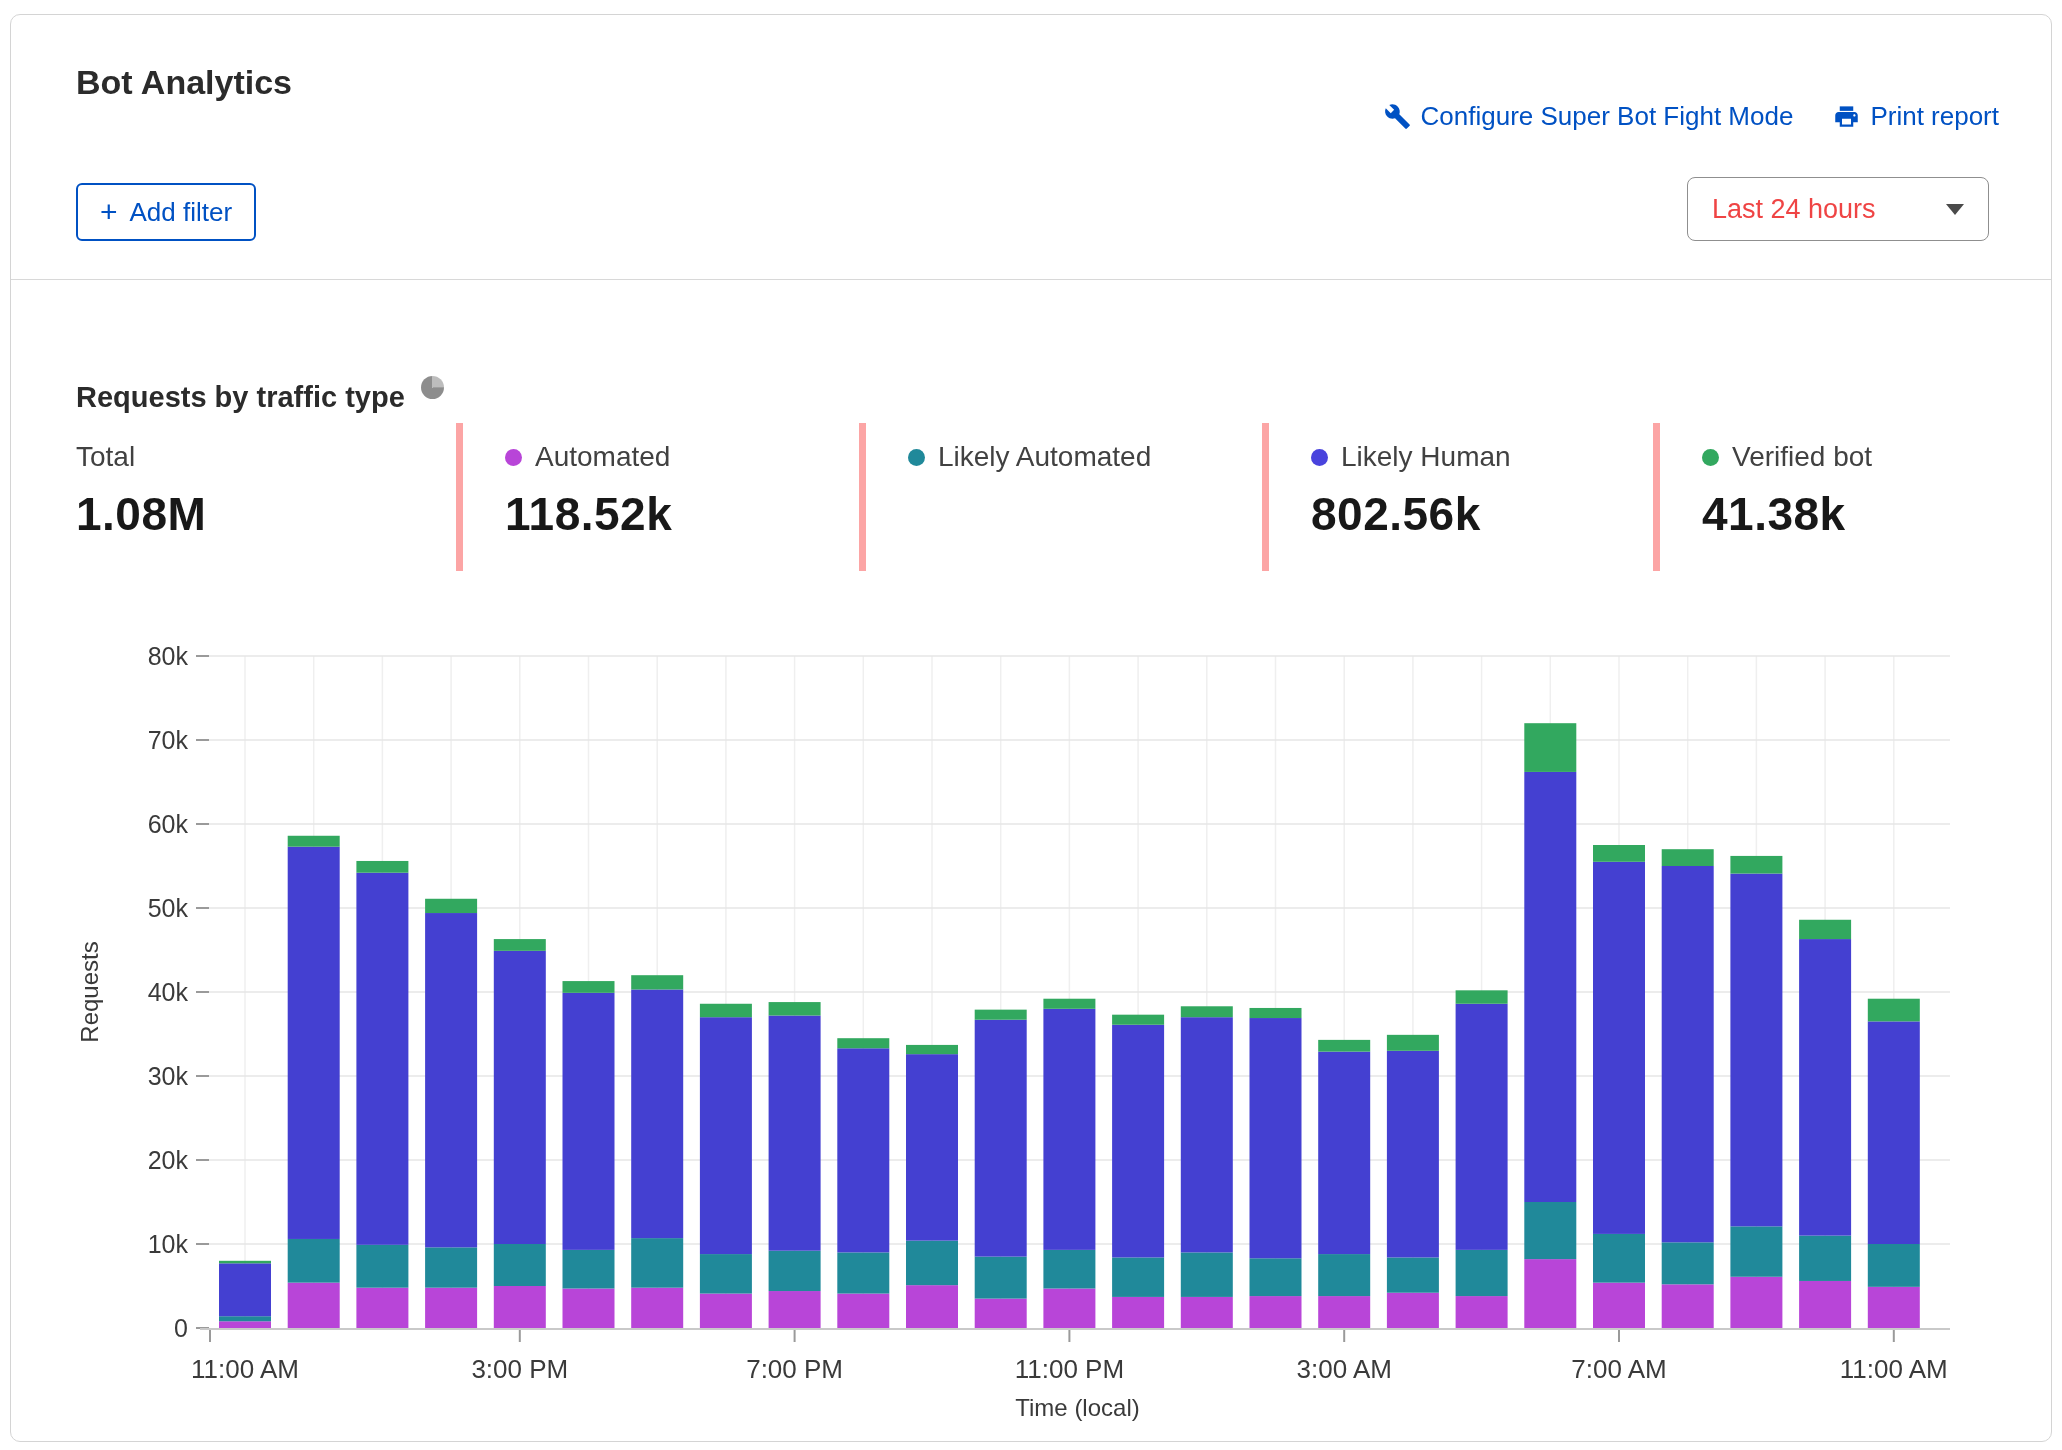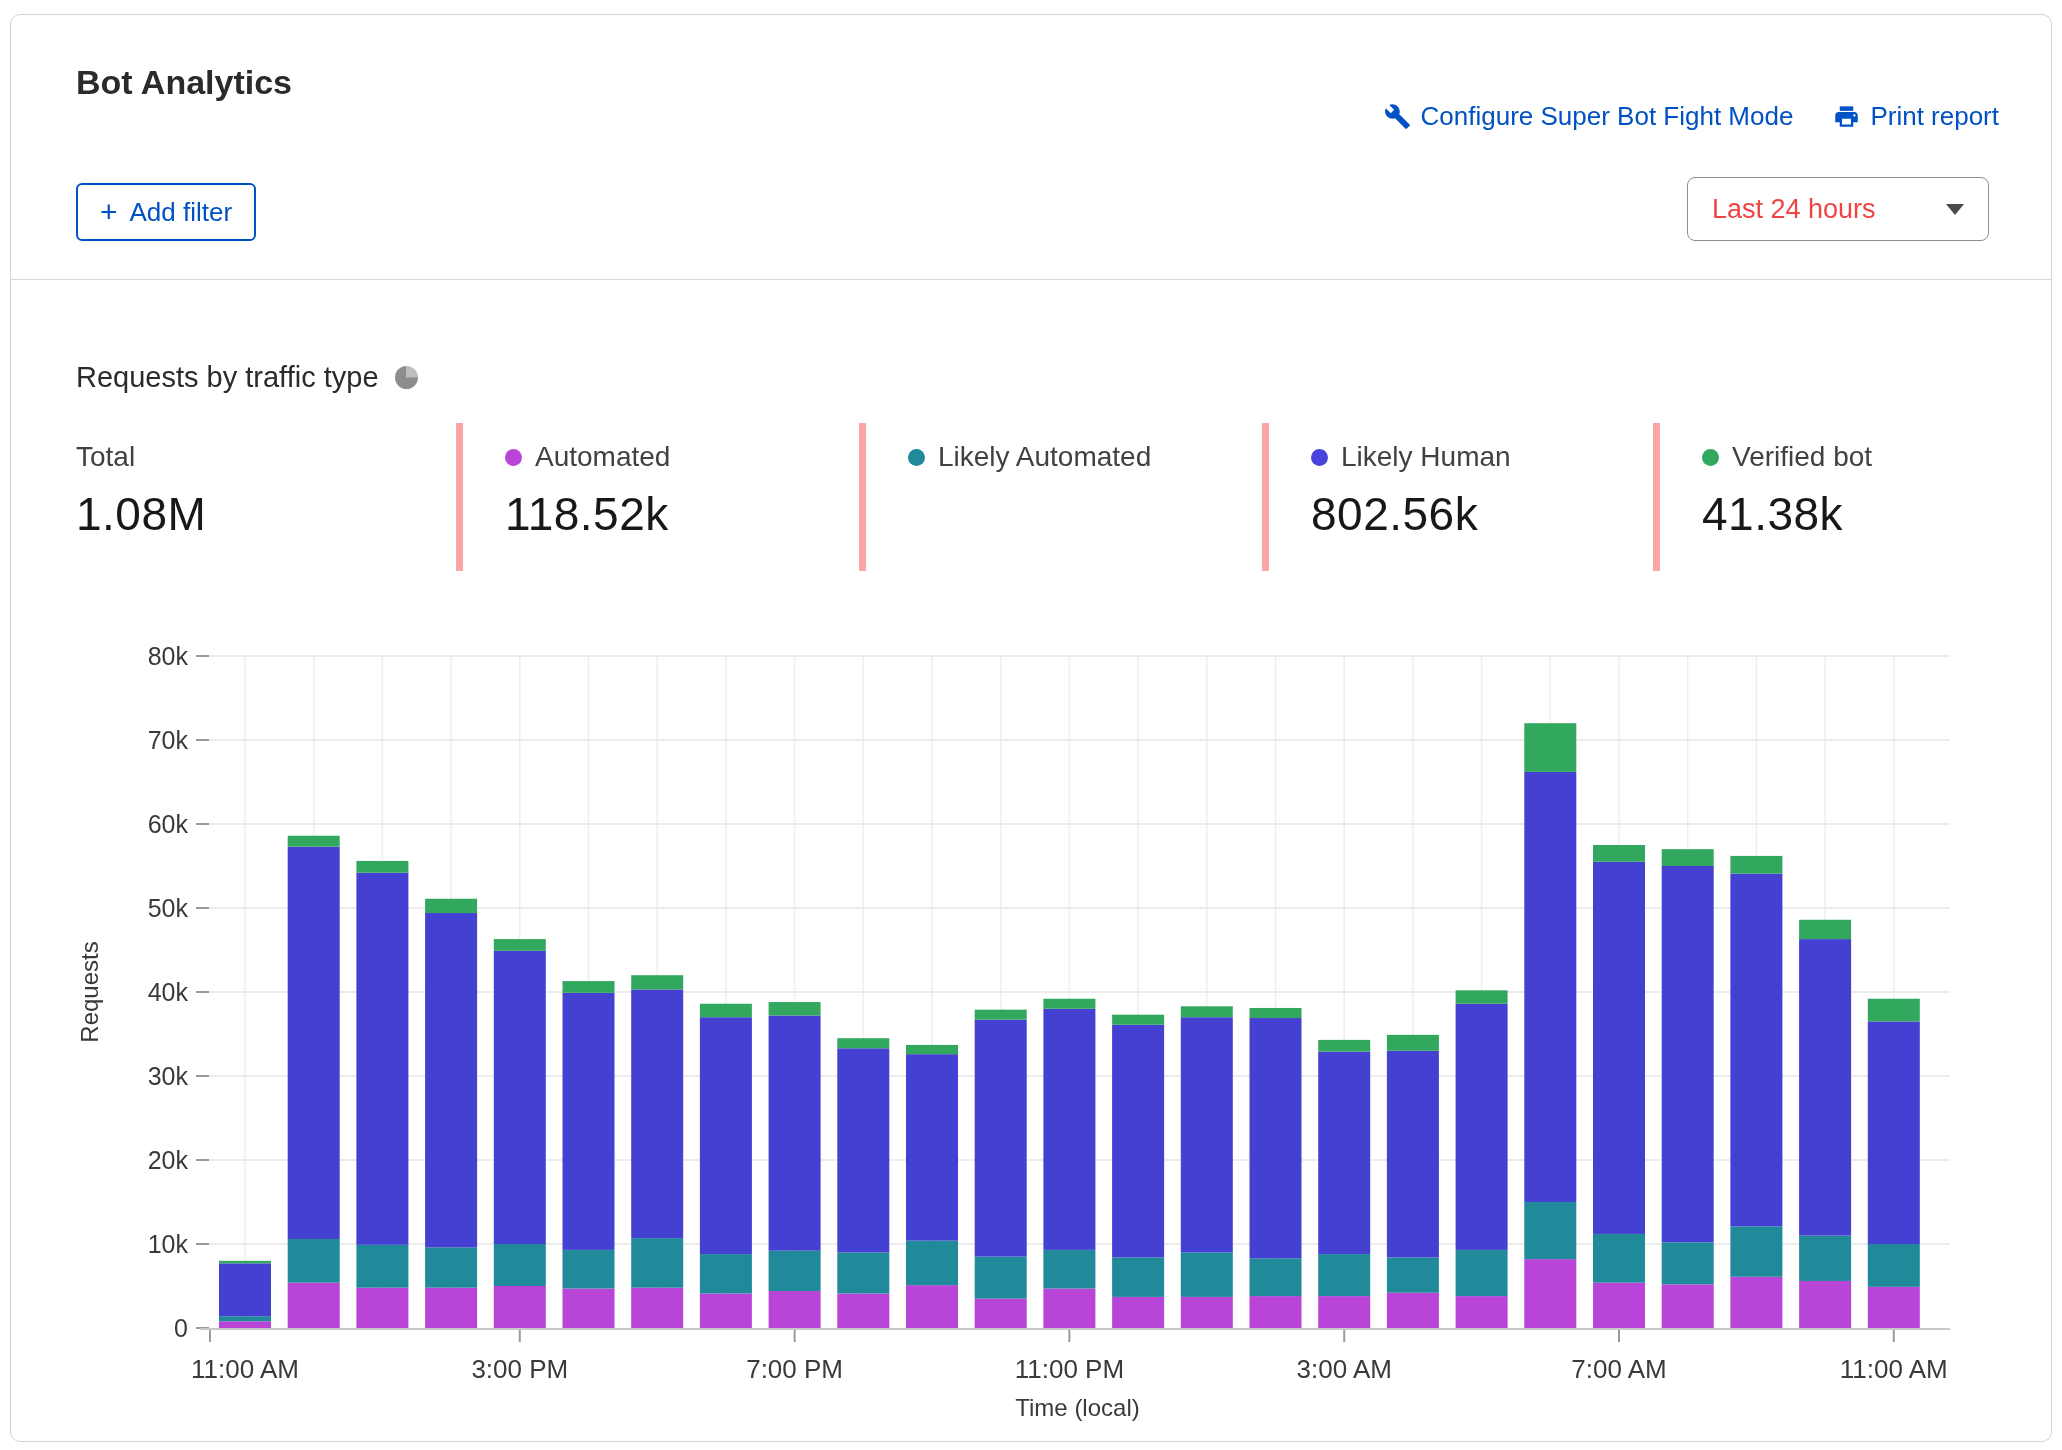--- a/index.html
+++ b/index.html
@@ -15,30 +15,30 @@
         border:2px solid #0051c3;border-radius:6px;background:#fff;color:#0051c3;
         font-size:26px;padding:0 22px;height:58px;cursor:pointer;font-family:inherit;}
   .btn-add-filter .plus{font-size:30px;font-weight:400;line-height:1;}
   .select{position:absolute;right:62px;top:162px;width:302px;height:64px;border:1px solid #8f8f8f;
         border-radius:8px;display:flex;align-items:center;padding:0 24px;box-sizing:border-box;
         font-size:27px;color:#ef4444;cursor:pointer;background:#fff;justify-content:space-between;}
   .caret{width:0;height:0;border-left:9px solid transparent;border-right:9px solid transparent;
         border-top:11px solid #4a4a4a;}
   .divider{position:absolute;left:0;right:0;top:264px;height:1px;background:#d8d8d8;}
   .section-title-row{position:absolute;left:65px;top:346px;display:flex;align-items:center;gap:16px;}
-  .section-title{font-size:29px;font-weight:400;color:#2b2b2b;}
+  .section-title{font-size:29px;font-weight:700;color:#2b2b2b;margin-top:20px;}
   .pie-icon{width:23px;height:23px;border-radius:50%;
         background:conic-gradient(#bdbdbd 0deg 85deg,#8d8d8d 93deg 360deg);}
   .stats{position:absolute;left:65px;top:408px;right:28px;display:grid;
         grid-template-columns:380px 403px 403px 391px auto;}
   .stat{padding:18px 0 30px 0;}
   .stat + .stat{border-left:7px solid #fca5a5;padding-left:42px;}
   .stat-label{display:flex;align-items:center;gap:13px;font-size:28px;color:#414141;}
   .dot{width:17px;height:17px;border-radius:50%;flex:0 0 auto;}
-  .stat-value{margin-top:14px;font-size:46px;font-weight:400;color:#181818;letter-spacing:.5px;}
+  .stat-value{margin-top:14px;font-size:46px;font-weight:700;color:#181818;letter-spacing:.5px;}
   #chart{position:absolute;left:0;top:600px;}
   text{font-family:"Liberation Sans", sans-serif;}
 </style>
 </head>
 <body>
 
 <div id="page">
   <div id="card">
 
     <div class="page-title">Bot Analytics</div>

